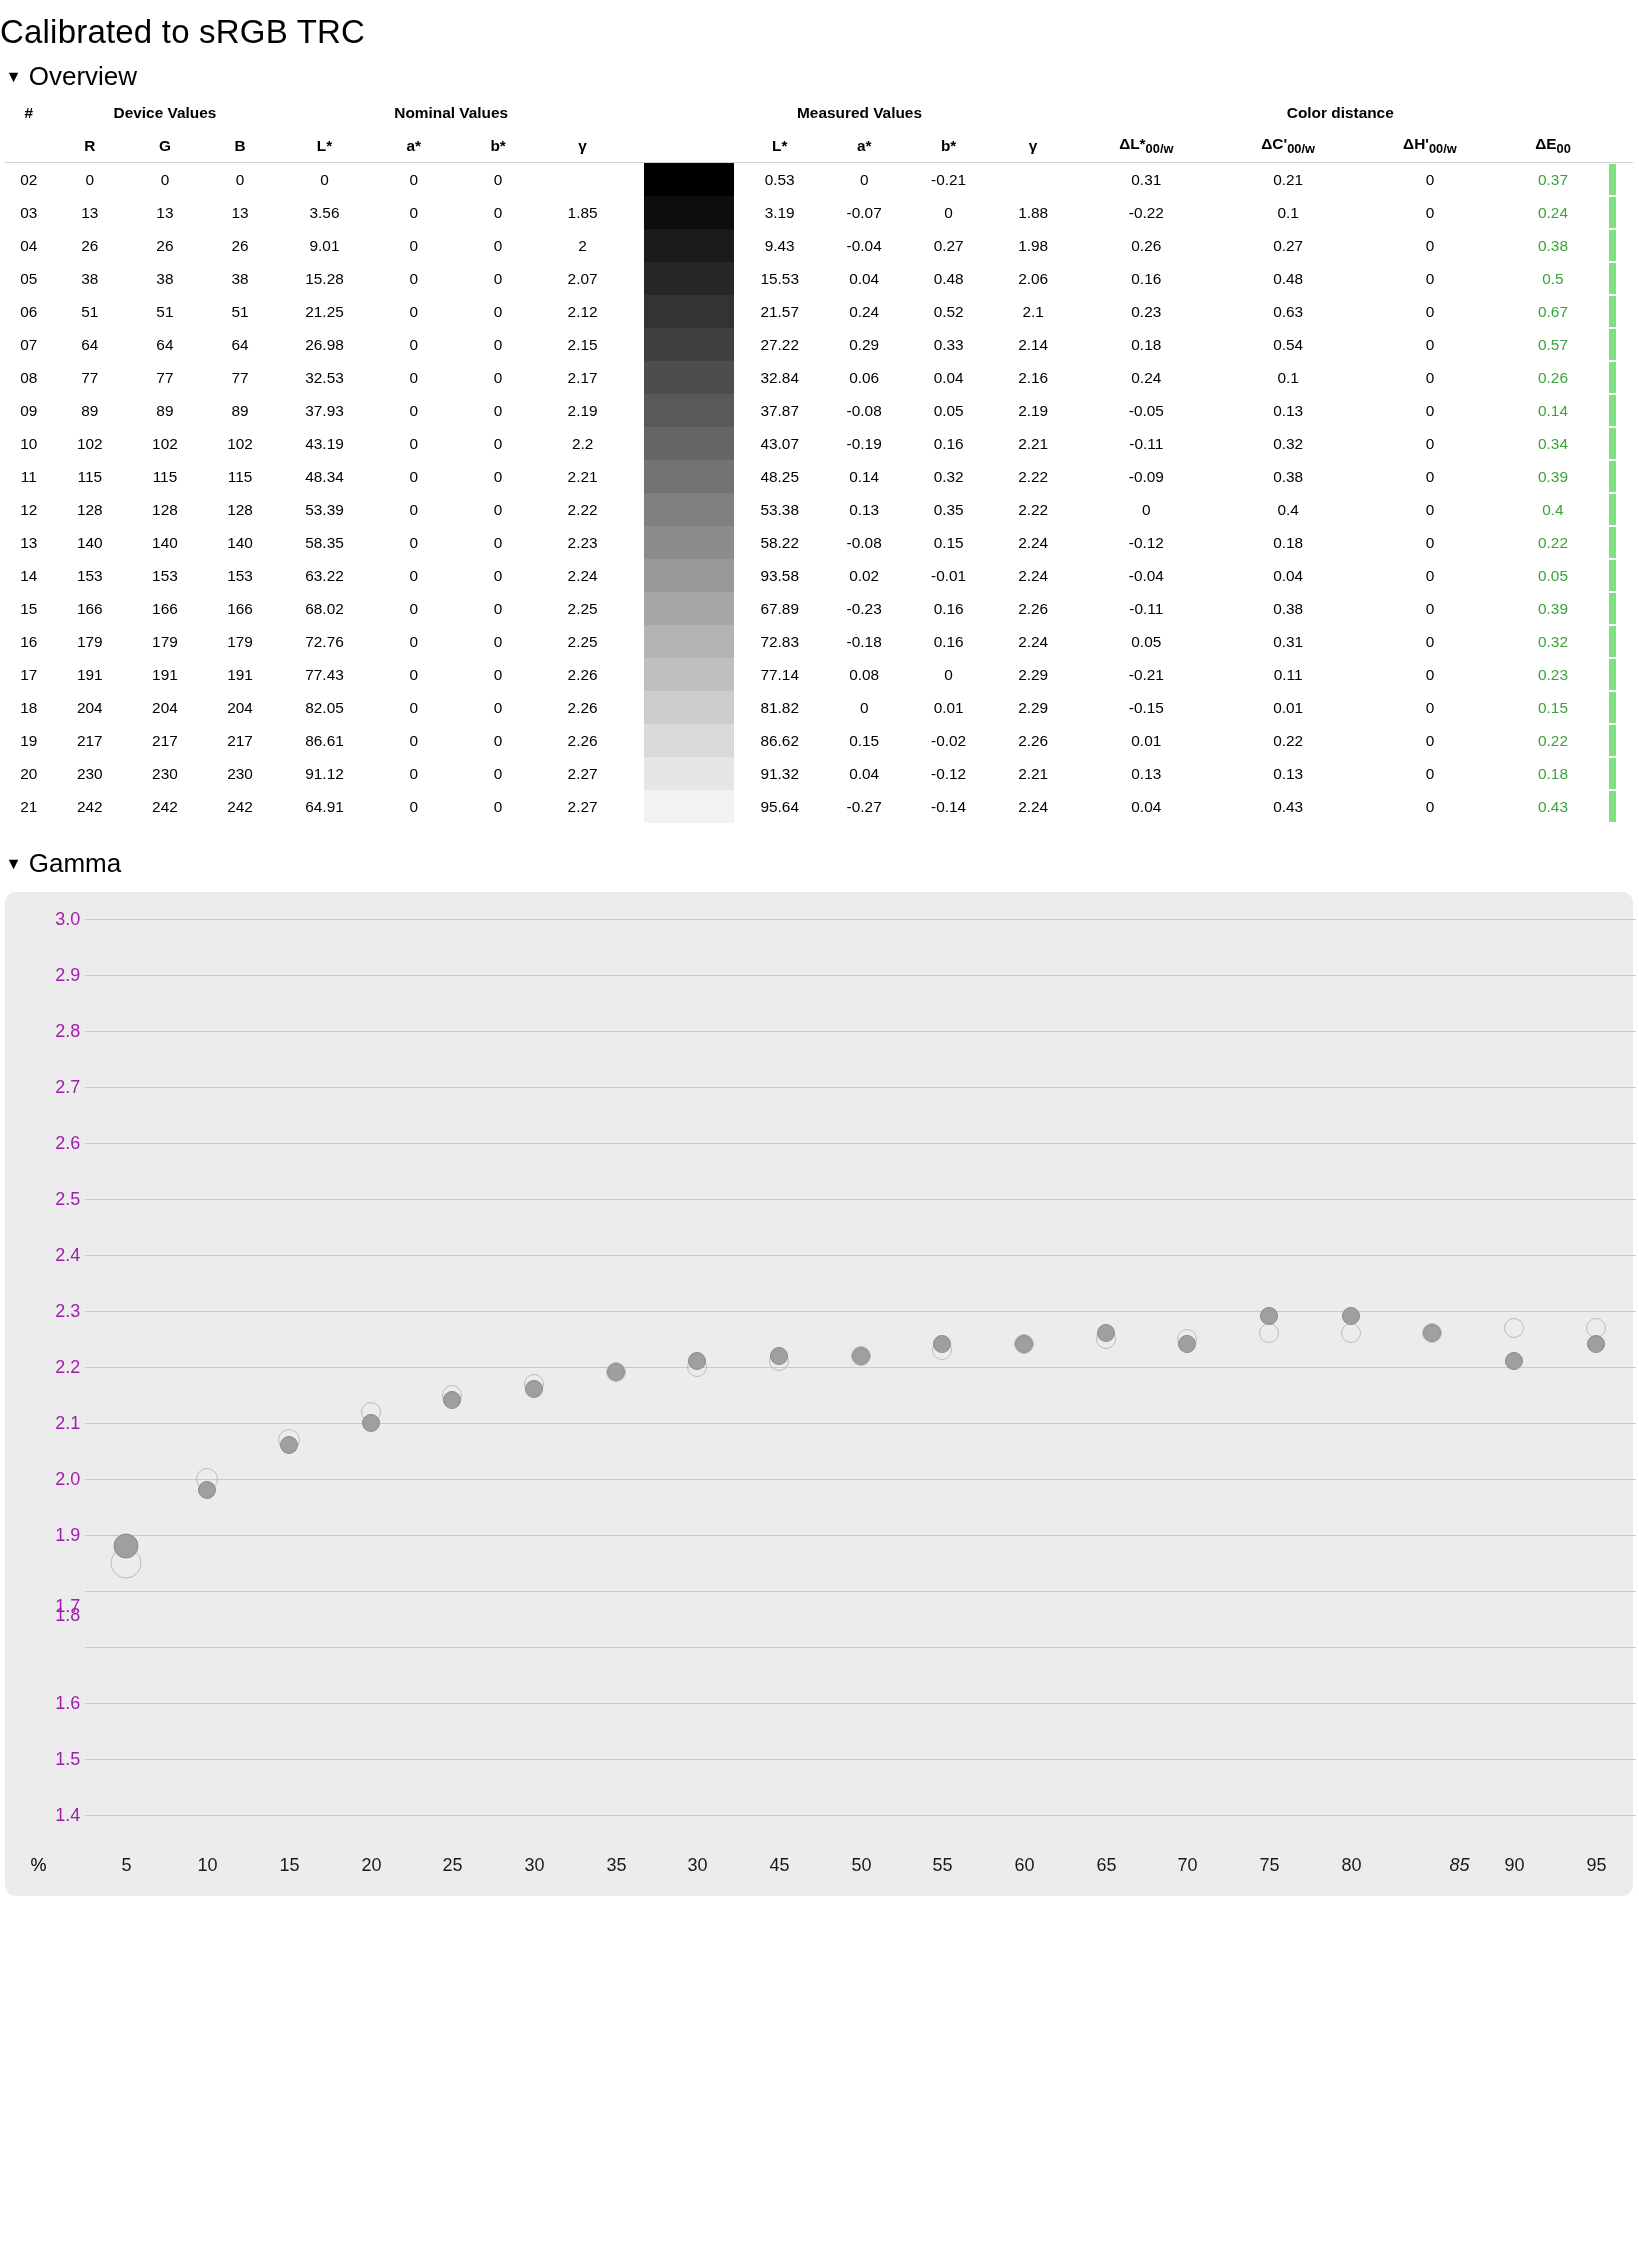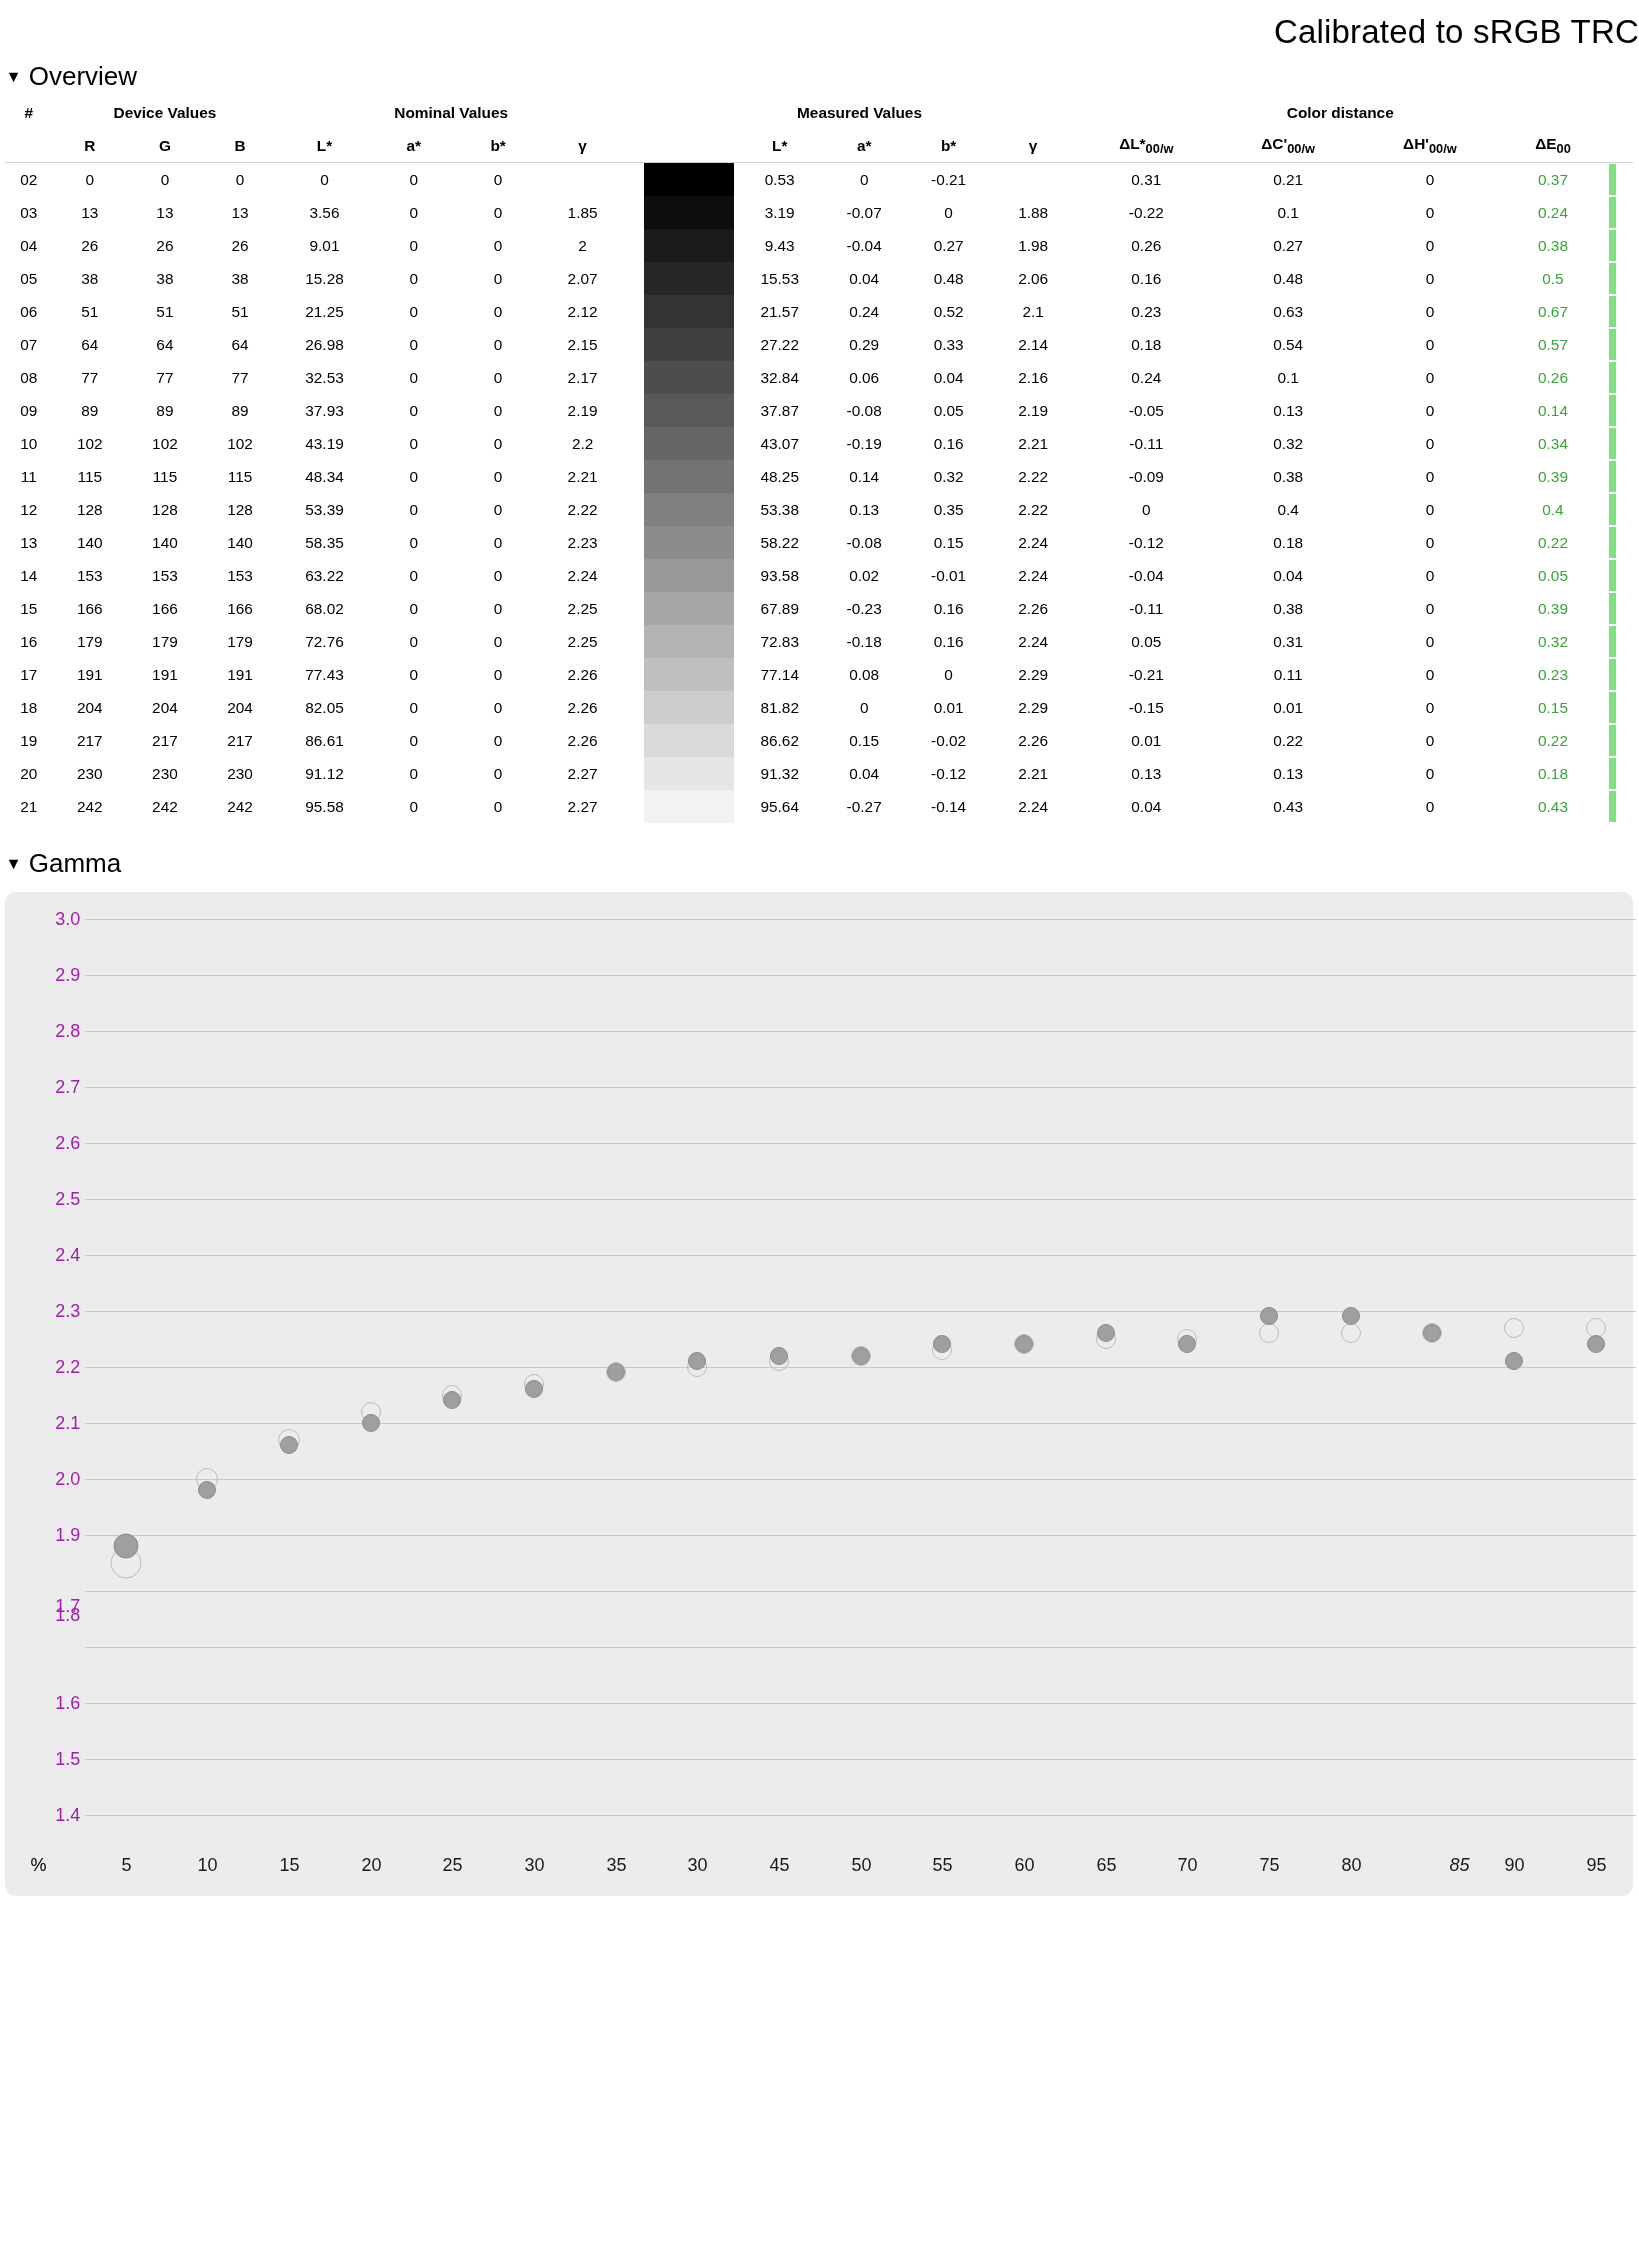--- a/index.html
+++ b/index.html
@@ -14,21 +14,21 @@
     color: #000000;
     position: relative;
     overflow: hidden;
   }
   .page {
     width: 1639px;
     padding: 0;
     box-sizing: border-box;
   }
   .main-title {
-    text-align: right;
+    text-align: left;
     font-size: 33px;
     font-weight: normal;
     padding: 12.7px 0 5.4px 0;
     letter-spacing: 0.2px;
   }
   .section-header {
     font-size: 26px;
     font-weight: normal;
     padding: 5.4px 0 3.6px 5.4px;
     display: flex;
@@ -697,21 +697,21 @@
             <td class="num de-val">0.18</td>
             <td class="bar-cell">
               <span class="bar" style="width: 7.2px;"></span>
             </td>
           </tr>
           <tr>
             <td class="idx">21</td>
             <td class="num">242</td>
             <td class="num">242</td>
             <td class="num">242</td>
-            <td class="num">95.58</td>
+            <td class="num">64.91</td>
             <td class="num">0</td>
             <td class="num">0</td>
             <td class="num">2.27</td>
             <td class="gap-cell"></td>
             <td class="swatch-cell">
               <span class="swatch" style="background: rgb(242, 242, 242);"></span>
             </td>
             <td class="num">95.64</td>
             <td class="num">-0.27</td>
             <td class="num">-0.14</td>

